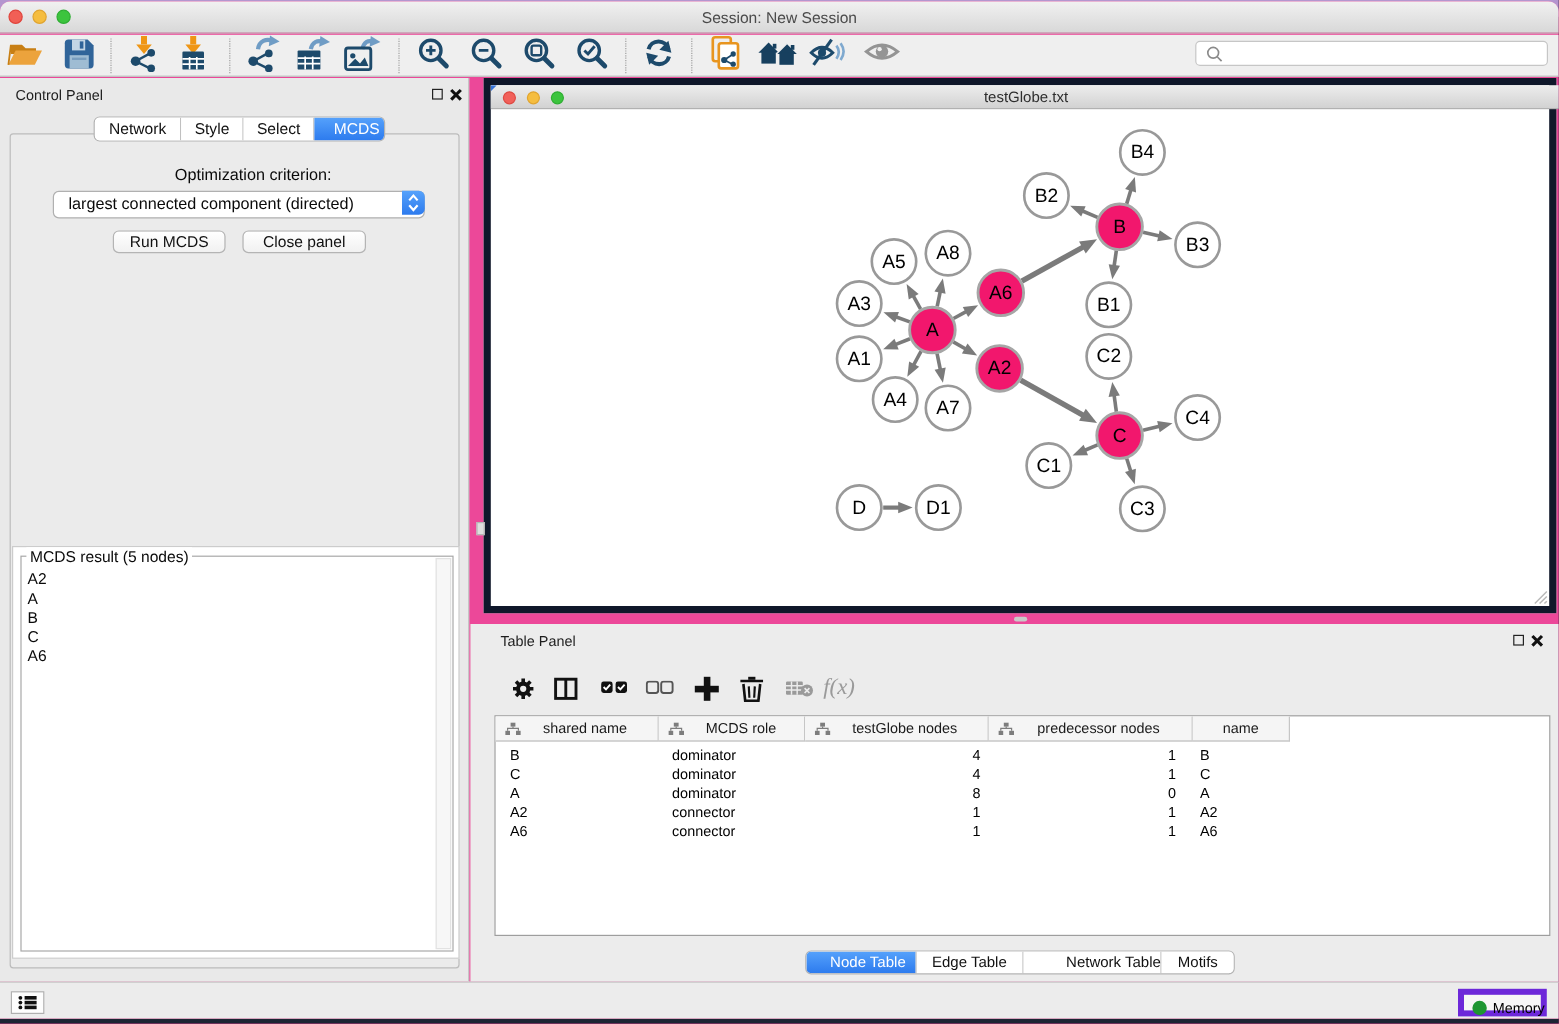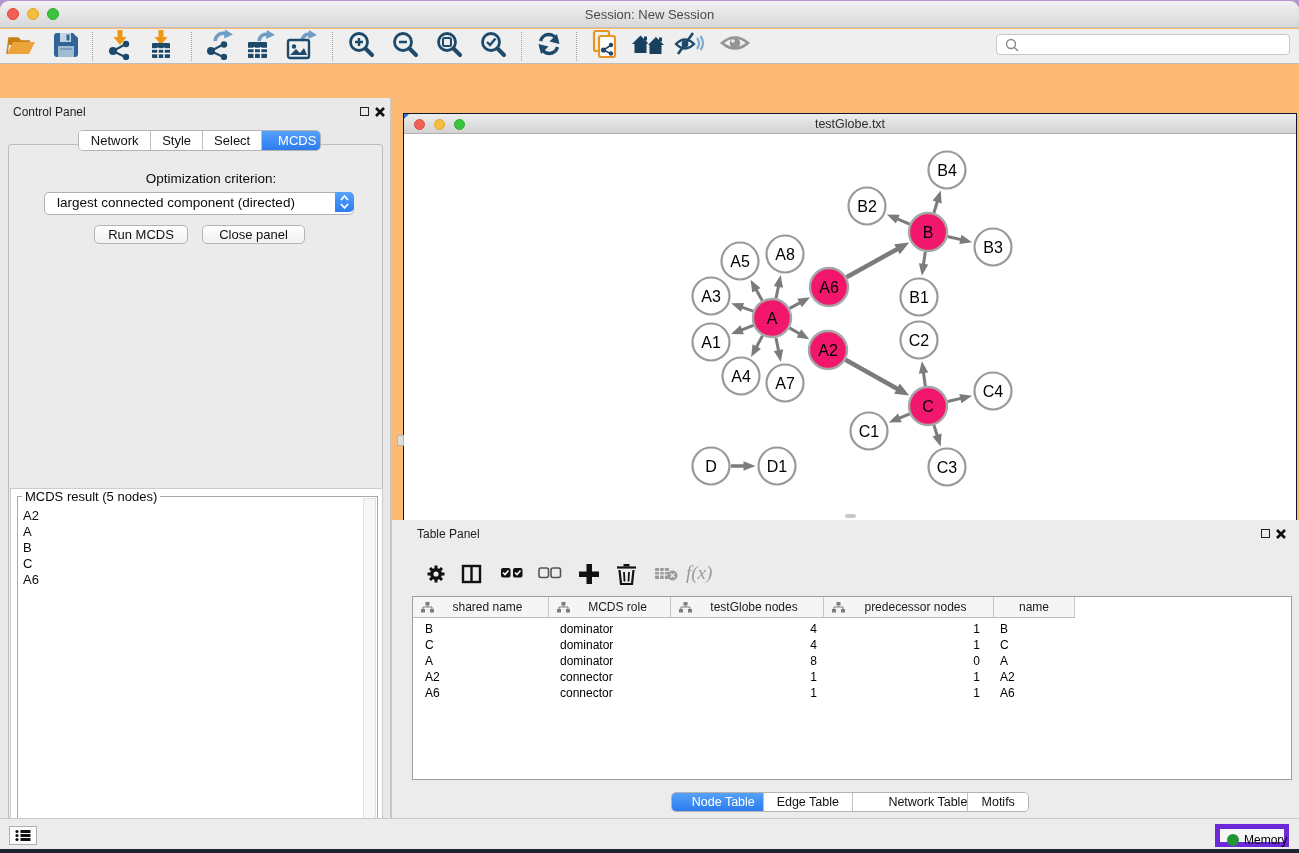--- a/index.html
+++ b/index.html
@@ -1,38 +1,38 @@
 <!DOCTYPE html>
 <html><head>
 <meta charset="utf-8">
 <style>
   * { margin:0; padding:0; box-sizing:border-box; }
   html,body { width:1299px; height:853px; overflow:hidden; }
   body { font-family:"Liberation Sans", sans-serif; background:#1c2433; position:relative; }
   .abs { position:absolute; }
   #wallpaper-top { position:absolute; left:0; top:0; width:1299px; height:14px; background:#b495cf; }
-  #appwin { position:absolute; left:0; top:1px; width:1299px; height:848px; background:#fdba74; border-radius:9px 9px 0 0; overflow:hidden; }
+  #appwin { position:absolute; left:0; top:1px; width:1299px; height:848px; background:#ec4899; border-radius:9px 9px 0 0; overflow:hidden; }
   #titlebar { position:absolute; left:0; top:0; width:1299px; height:27px; background:linear-gradient(#f1f1f1,#d8d8d8); border-bottom:1px solid #c2c2c2; }
   .tl { position:absolute; border-radius:50%; }
   #titletext { position:absolute; top:6px; width:100%; text-align:center; font-size:13px; color:#4a4a4a; }
   #toolbar { position:absolute; left:0; top:28px; width:1299px; height:35px; background:#efefef; border-bottom:1px solid #bdbdbd; }
   .tsep { position:absolute; top:3px; height:29px; width:0; border-left:1px dotted #9f9f9f; }
   #searchbox { position:absolute; left:996px; top:5px; width:294px; height:21px; background:#fff; border:1px solid #c6c6c6; border-radius:4px; }
   
-  #cpanel { position:absolute; left:0; top:64px; width:391px; height:753px; background:#e9e9e9; border-right:1px solid #c6c6c6;margin-top:33px; }
+  #cpanel { position:absolute; left:0; top:64px; width:391px; height:753px; background:#e9e9e9; border-right:1px solid #c6c6c6; }
   #cp-pane { position:absolute; left:8px; top:46px; width:375px; height:696px; border:1px solid #bcbcbc; border-radius:3px; background:#ebebeb; }
   .ptitle { font-size:12px; color:#1d1d1d; }
   .winbtn-sq { position:absolute; width:9px; height:9px; border:1.6px solid #222; }
   .tabbar { position:absolute; z-index:5; display:flex; border:1px solid #b3b3b3; border-radius:5px; background:#fff; overflow:hidden; }
   .tabbar .seg { font-size:13px; color:#111; text-align:center; line-height:19px; border-right:1px solid #c0c0c0; background:#fff; }
   .tabbar .seg:last-child { border-right:none; }
   .tabbar .seg.sel { background:linear-gradient(#55a1fb,#2d7bee); color:#fff;padding-left:12px; }
   .btn { position:absolute; background:linear-gradient(#ffffff,#f1f1f1); border:1px solid #b4b4b4; border-radius:5px; font-size:13px; color:#111; text-align:center; line-height:17px; }
   
-  #netwin { position:absolute; left:403px; top:64px; width:894px; height:446px; background:#fff; border:1px solid #0f172a;margin-top:48px; }
+  #netwin { position:absolute; left:403px; top:64px; width:894px; height:446px; background:#fff; border:6px solid #0f172a; }
   #nettitle { position:absolute; left:0; top:0; width:892px; height:20px; background:linear-gradient(#ededed,#d2d2d2); border-bottom:1px solid #b1b1b1; }
   .tl2 { position:absolute; top:5px; width:11px; height:11px; border-radius:50%; }
   
   #tpanel { position:absolute; left:392px; top:519px; width:907px; height:298px; background:#ececec; }
   #ttable { position:absolute; left:20px; top:76px; width:880px; height:184px; background:#fff; border:1px solid #9e9e9e; }
   .hcell { position:absolute; top:0; height:21px; background:#f5f5f5; border-right:1px solid #c6c6c6; border-bottom:1px solid #bdbdbd; font-size:12px; color:#1a1a1a; text-align:center; line-height:21px; }
   .rcell { position:absolute; font-size:12px; color:#000; height:16px; line-height:16px; }
   
   #statusbar { position:absolute; left:0; top:817px; width:1299px; height:31px; background:#ececec; border-top:1px solid #c9c9c9; }
 </style>

